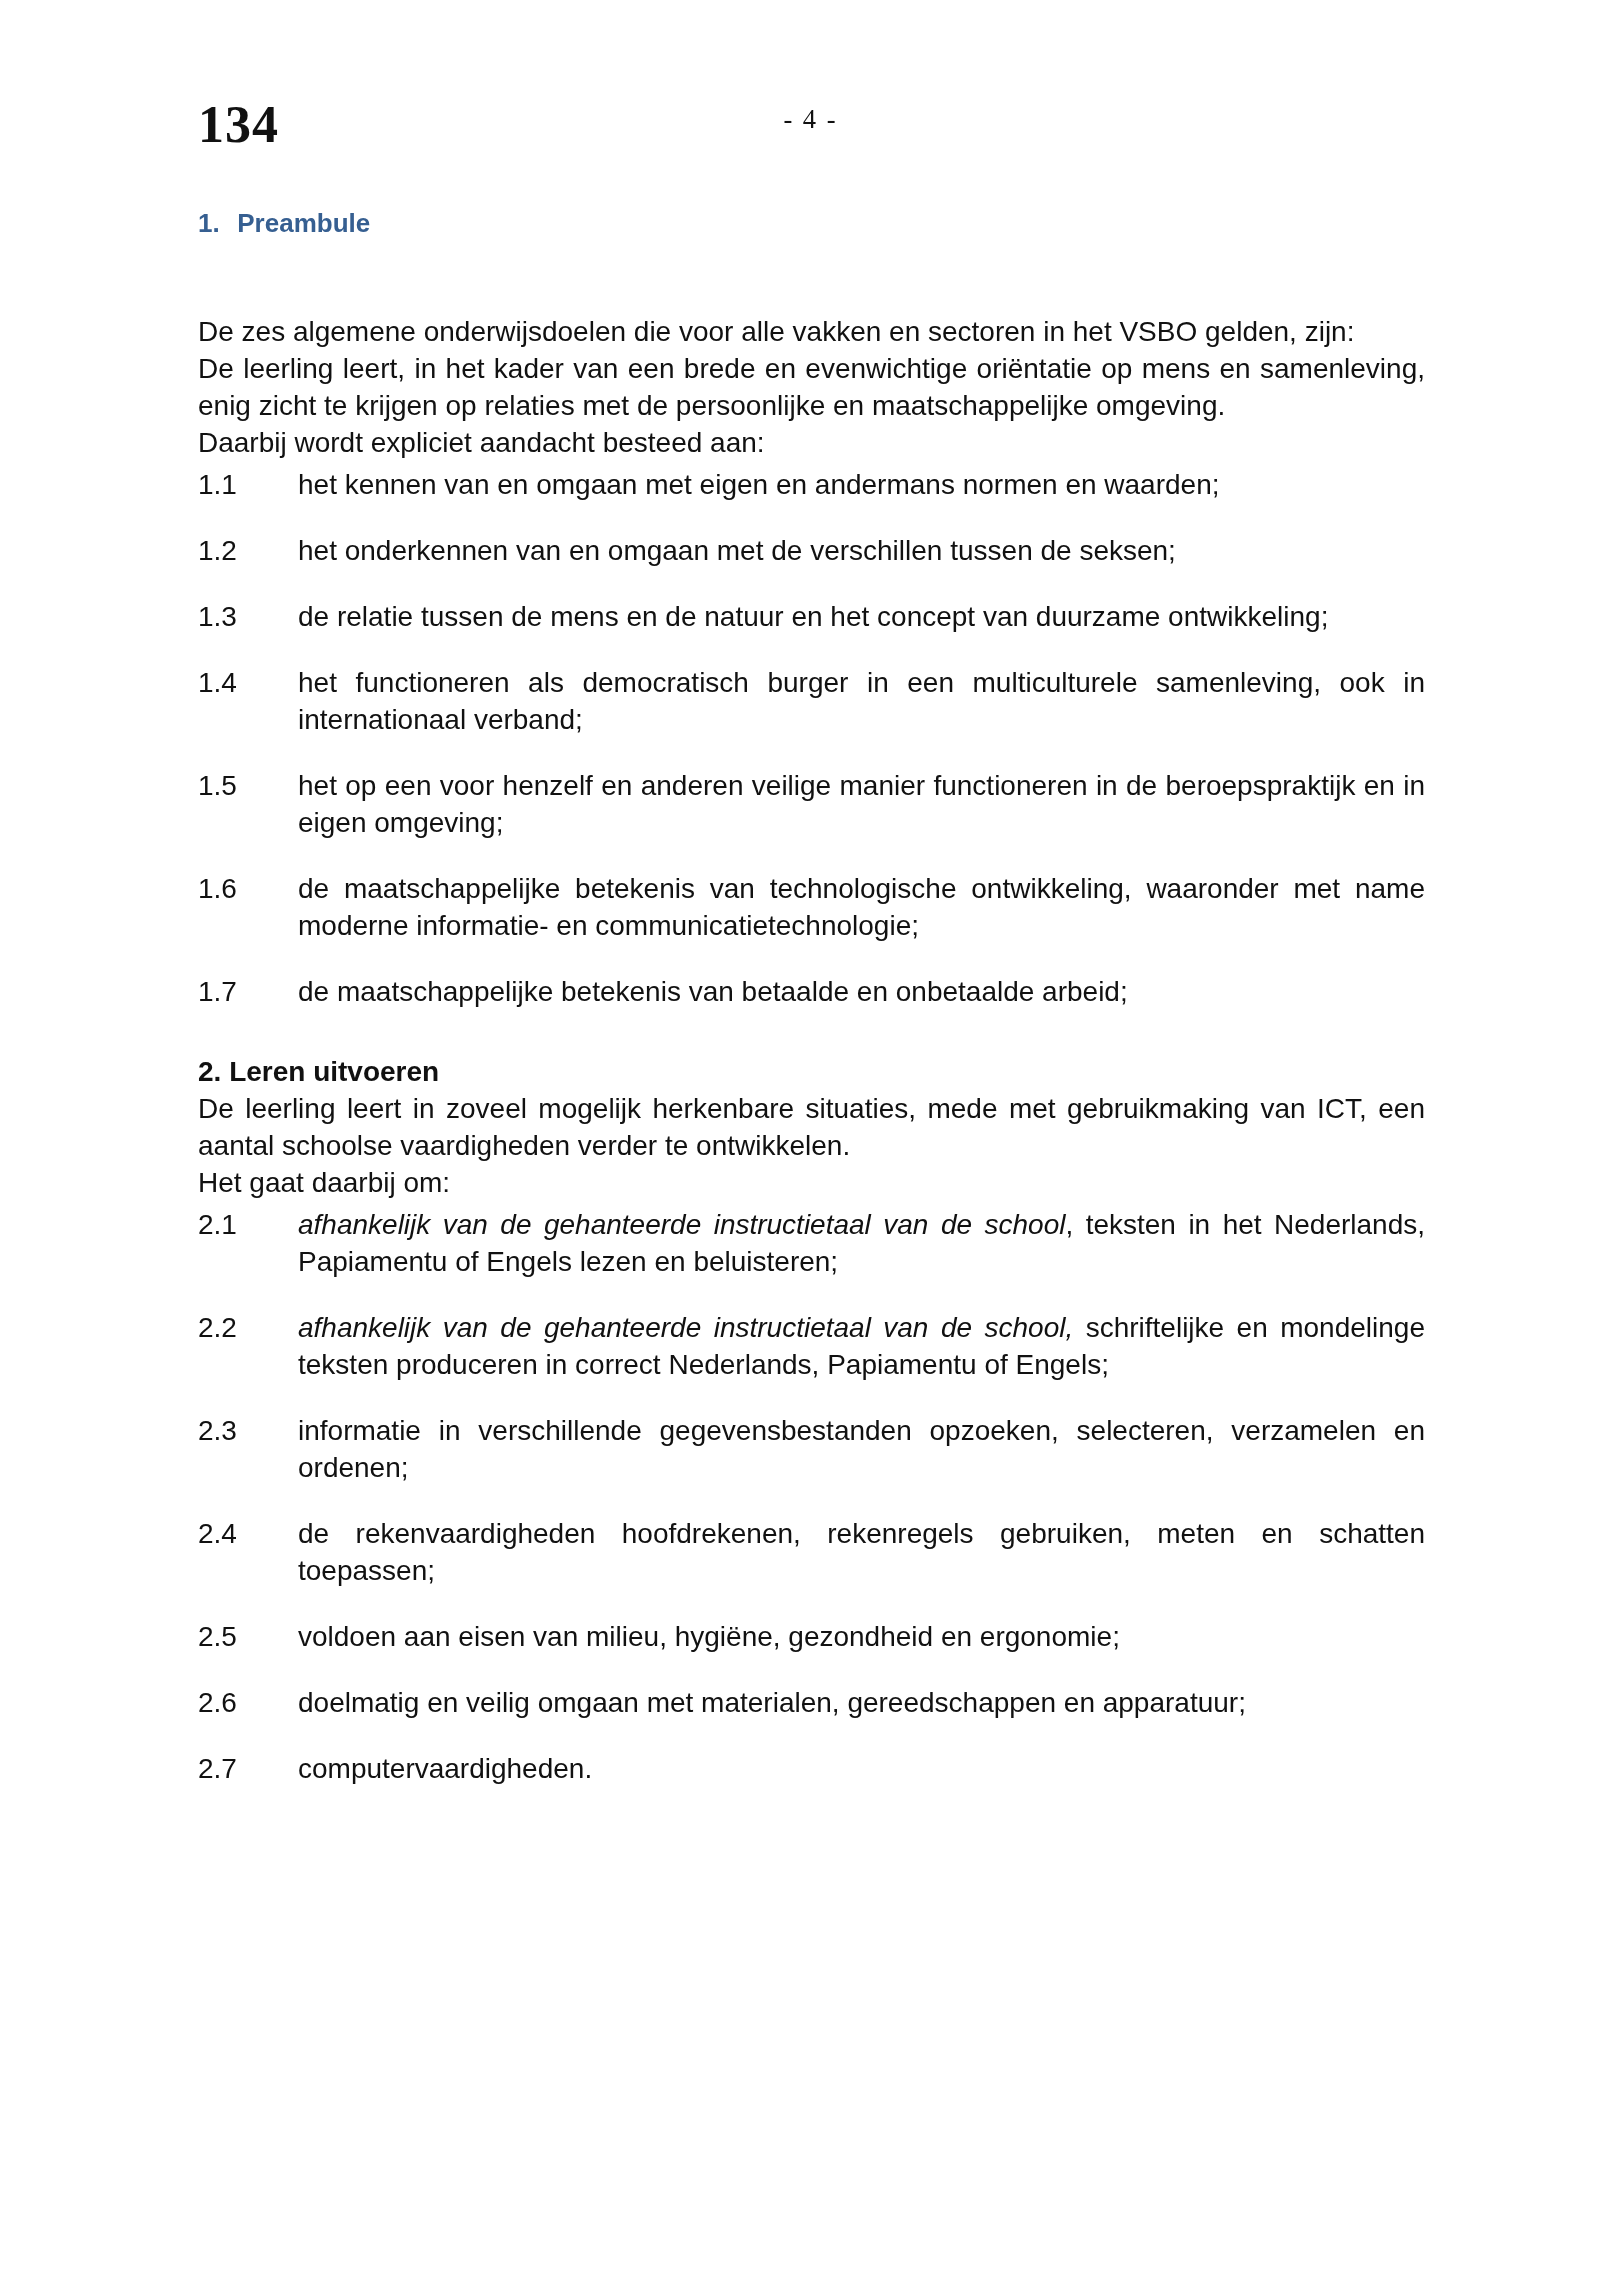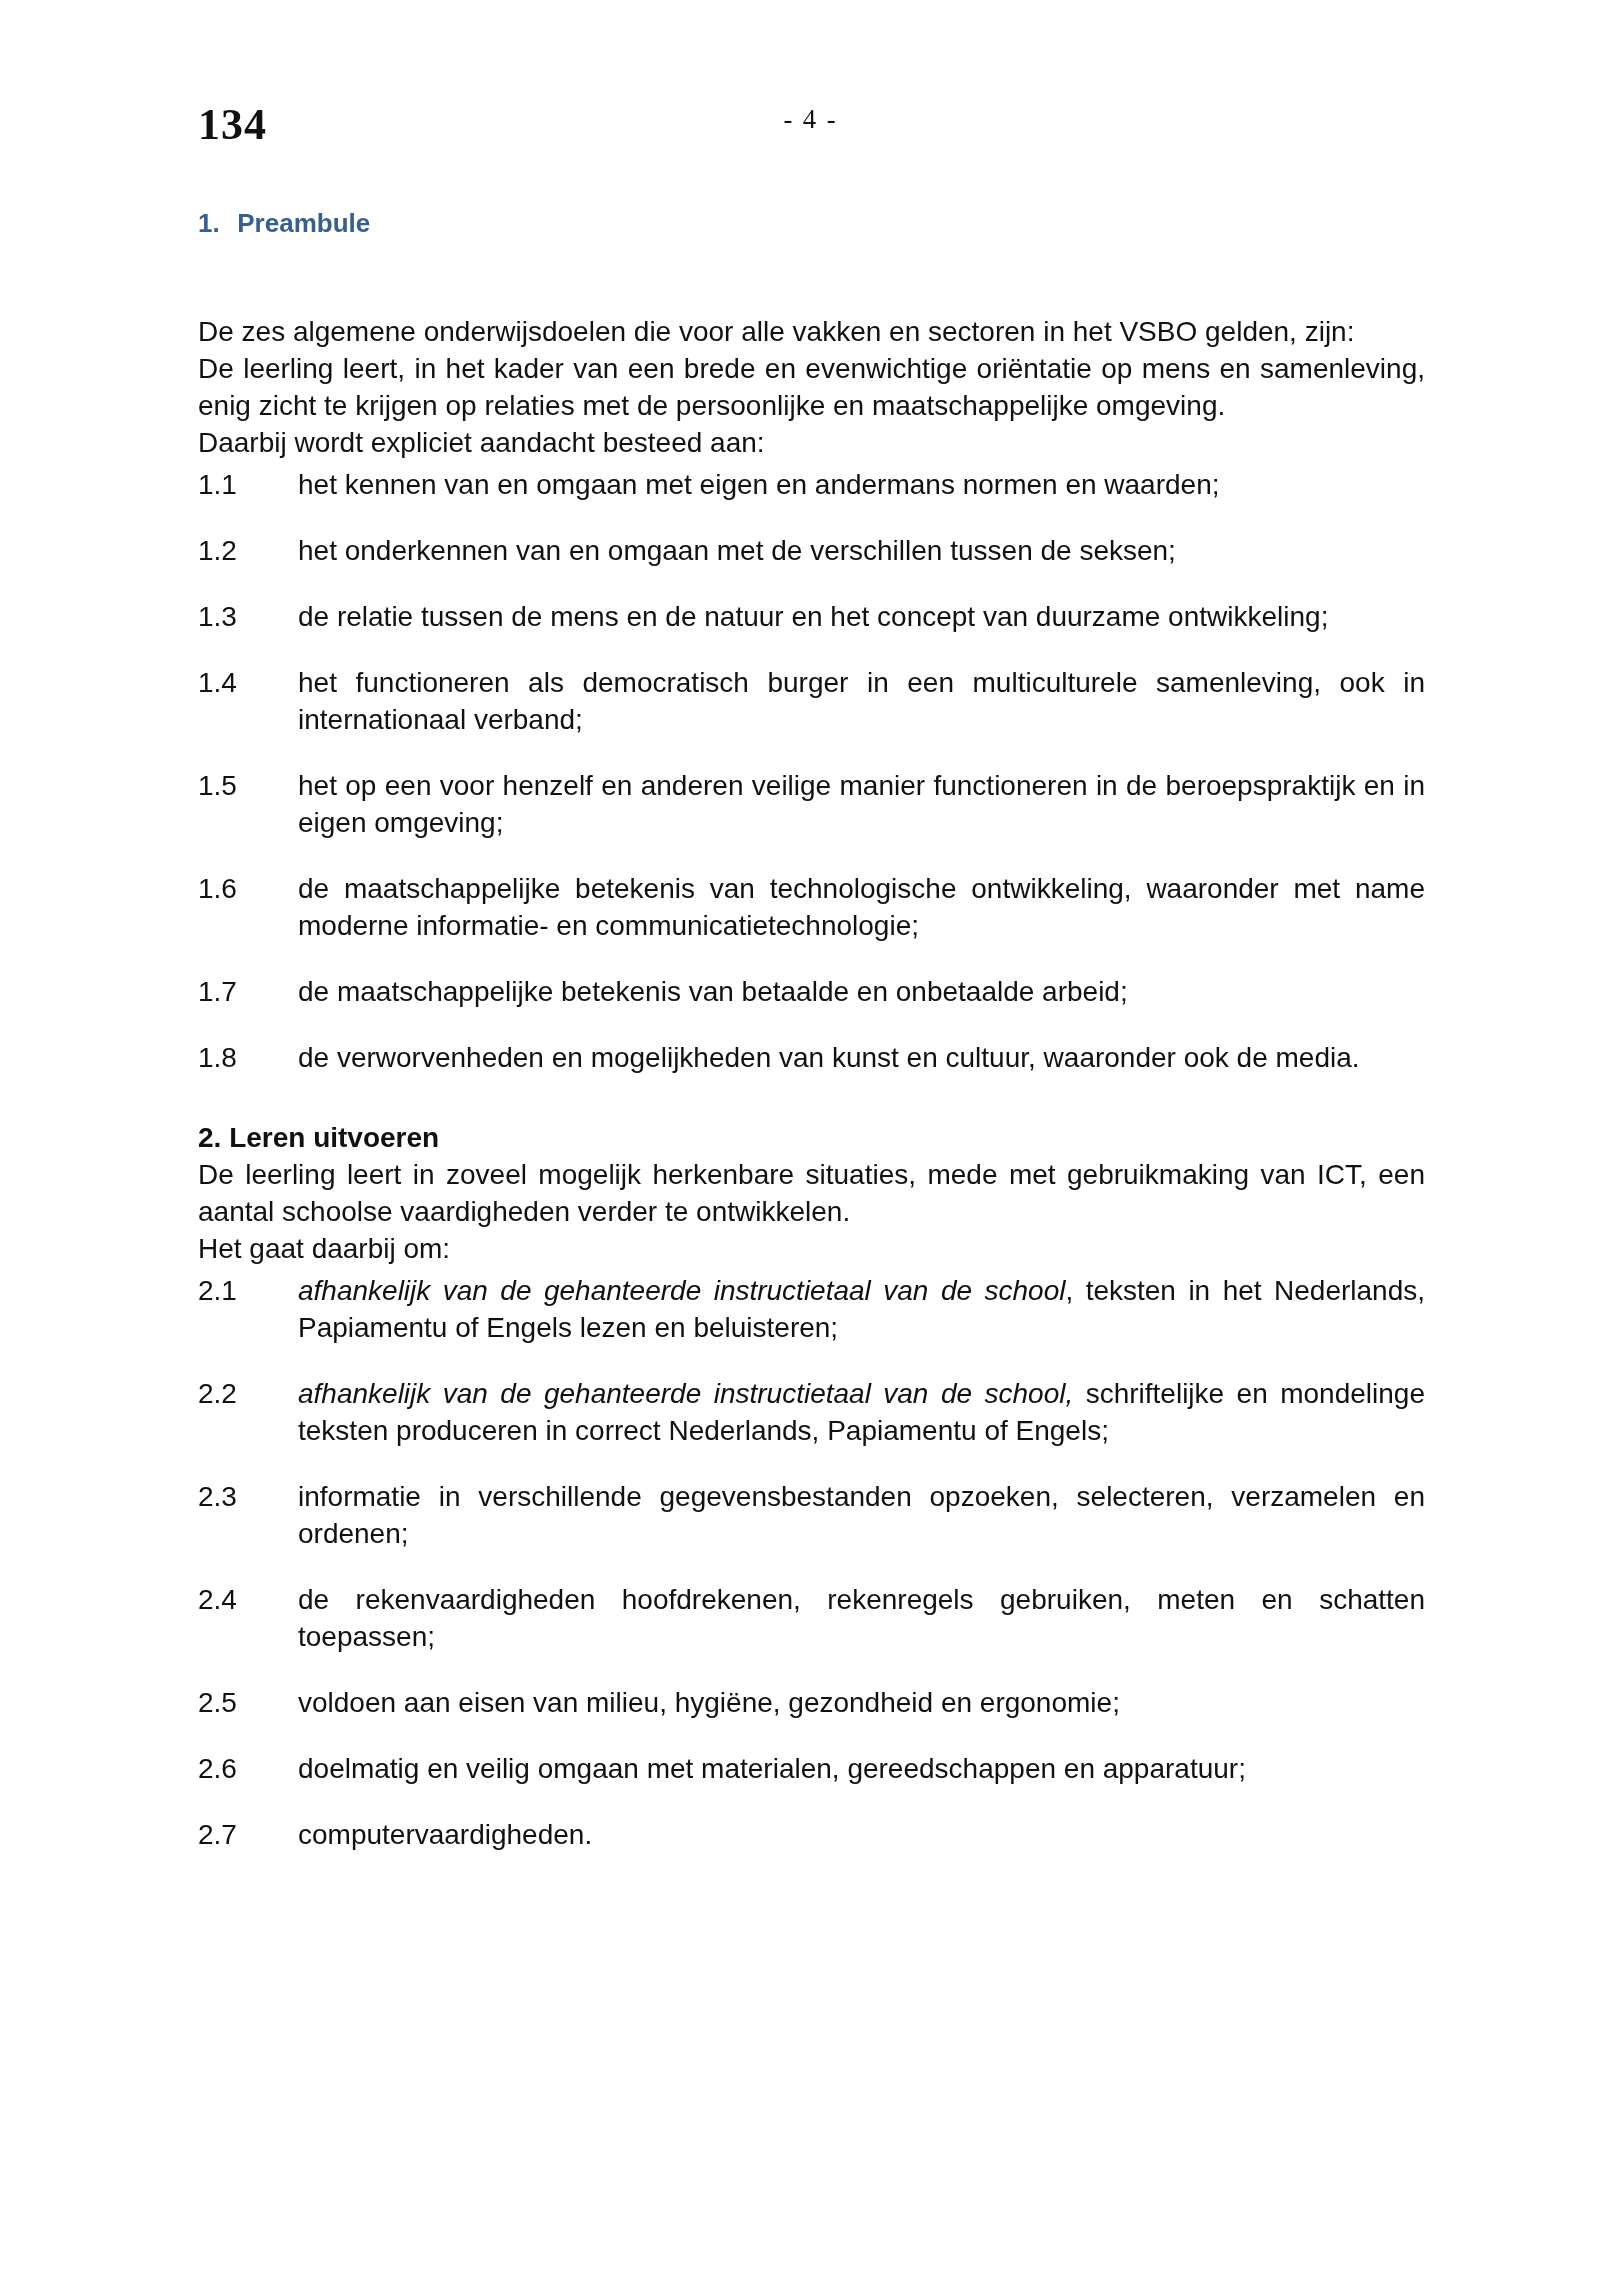--- a/index.html
+++ b/index.html
@@ -22,21 +22,21 @@
   .content {
     padding: 103px 196px 0 198px; 
   }
   .header-row {
     position: relative;
     height: 51px;
   }
   .doc-number {
     font-family: "Liberation Serif", "DejaVu Serif", serif;
     font-weight: bold;
-    font-size: 44px;
+    font-size: 52px;
     line-height: 44px;
     letter-spacing: 1px;
   }
   .page-number {
     position: absolute;
     top: 2px;
     left: 0;
     width: 1621px;           
     margin-left: -198px;     
     text-align: center;
@@ -125,24 +125,20 @@
           <span class="item-body">het op een voor henzelf en anderen veilige manier functioneren in de beroepspraktijk en in eigen omgeving;</span>
         </div>
         <div class="item">
           <span class="item-num">1.6</span>
           <span class="item-body">de maatschappelijke betekenis van technologische ontwikkeling, waaronder met name moderne informatie- en communicatietechnologie;</span>
         </div>
         <div class="item">
           <span class="item-num">1.7</span>
           <span class="item-body">de maatschappelijke betekenis van betaalde en onbetaalde arbeid;</span>
         </div>
-        <div class="item">
-          <span class="item-num">1.8</span>
-          <span class="item-body">de verworvenheden en mogelijkheden van kunst en cultuur, waaronder ook de media.</span>
-        </div>
       </div>
     </div>
 
     <div class="section section-2">
       <p class="section-heading">2. Leren uitvoeren</p>
       <p class="body-par">De leerling leert in zoveel mogelijk herkenbare situaties, mede met gebruikmaking van ICT, een aantal schoolse vaardigheden verder te ontwikkelen.</p>
       <p class="lead-in">Het gaat daarbij om:</p>
 
       <div class="items">
         <div class="item">

